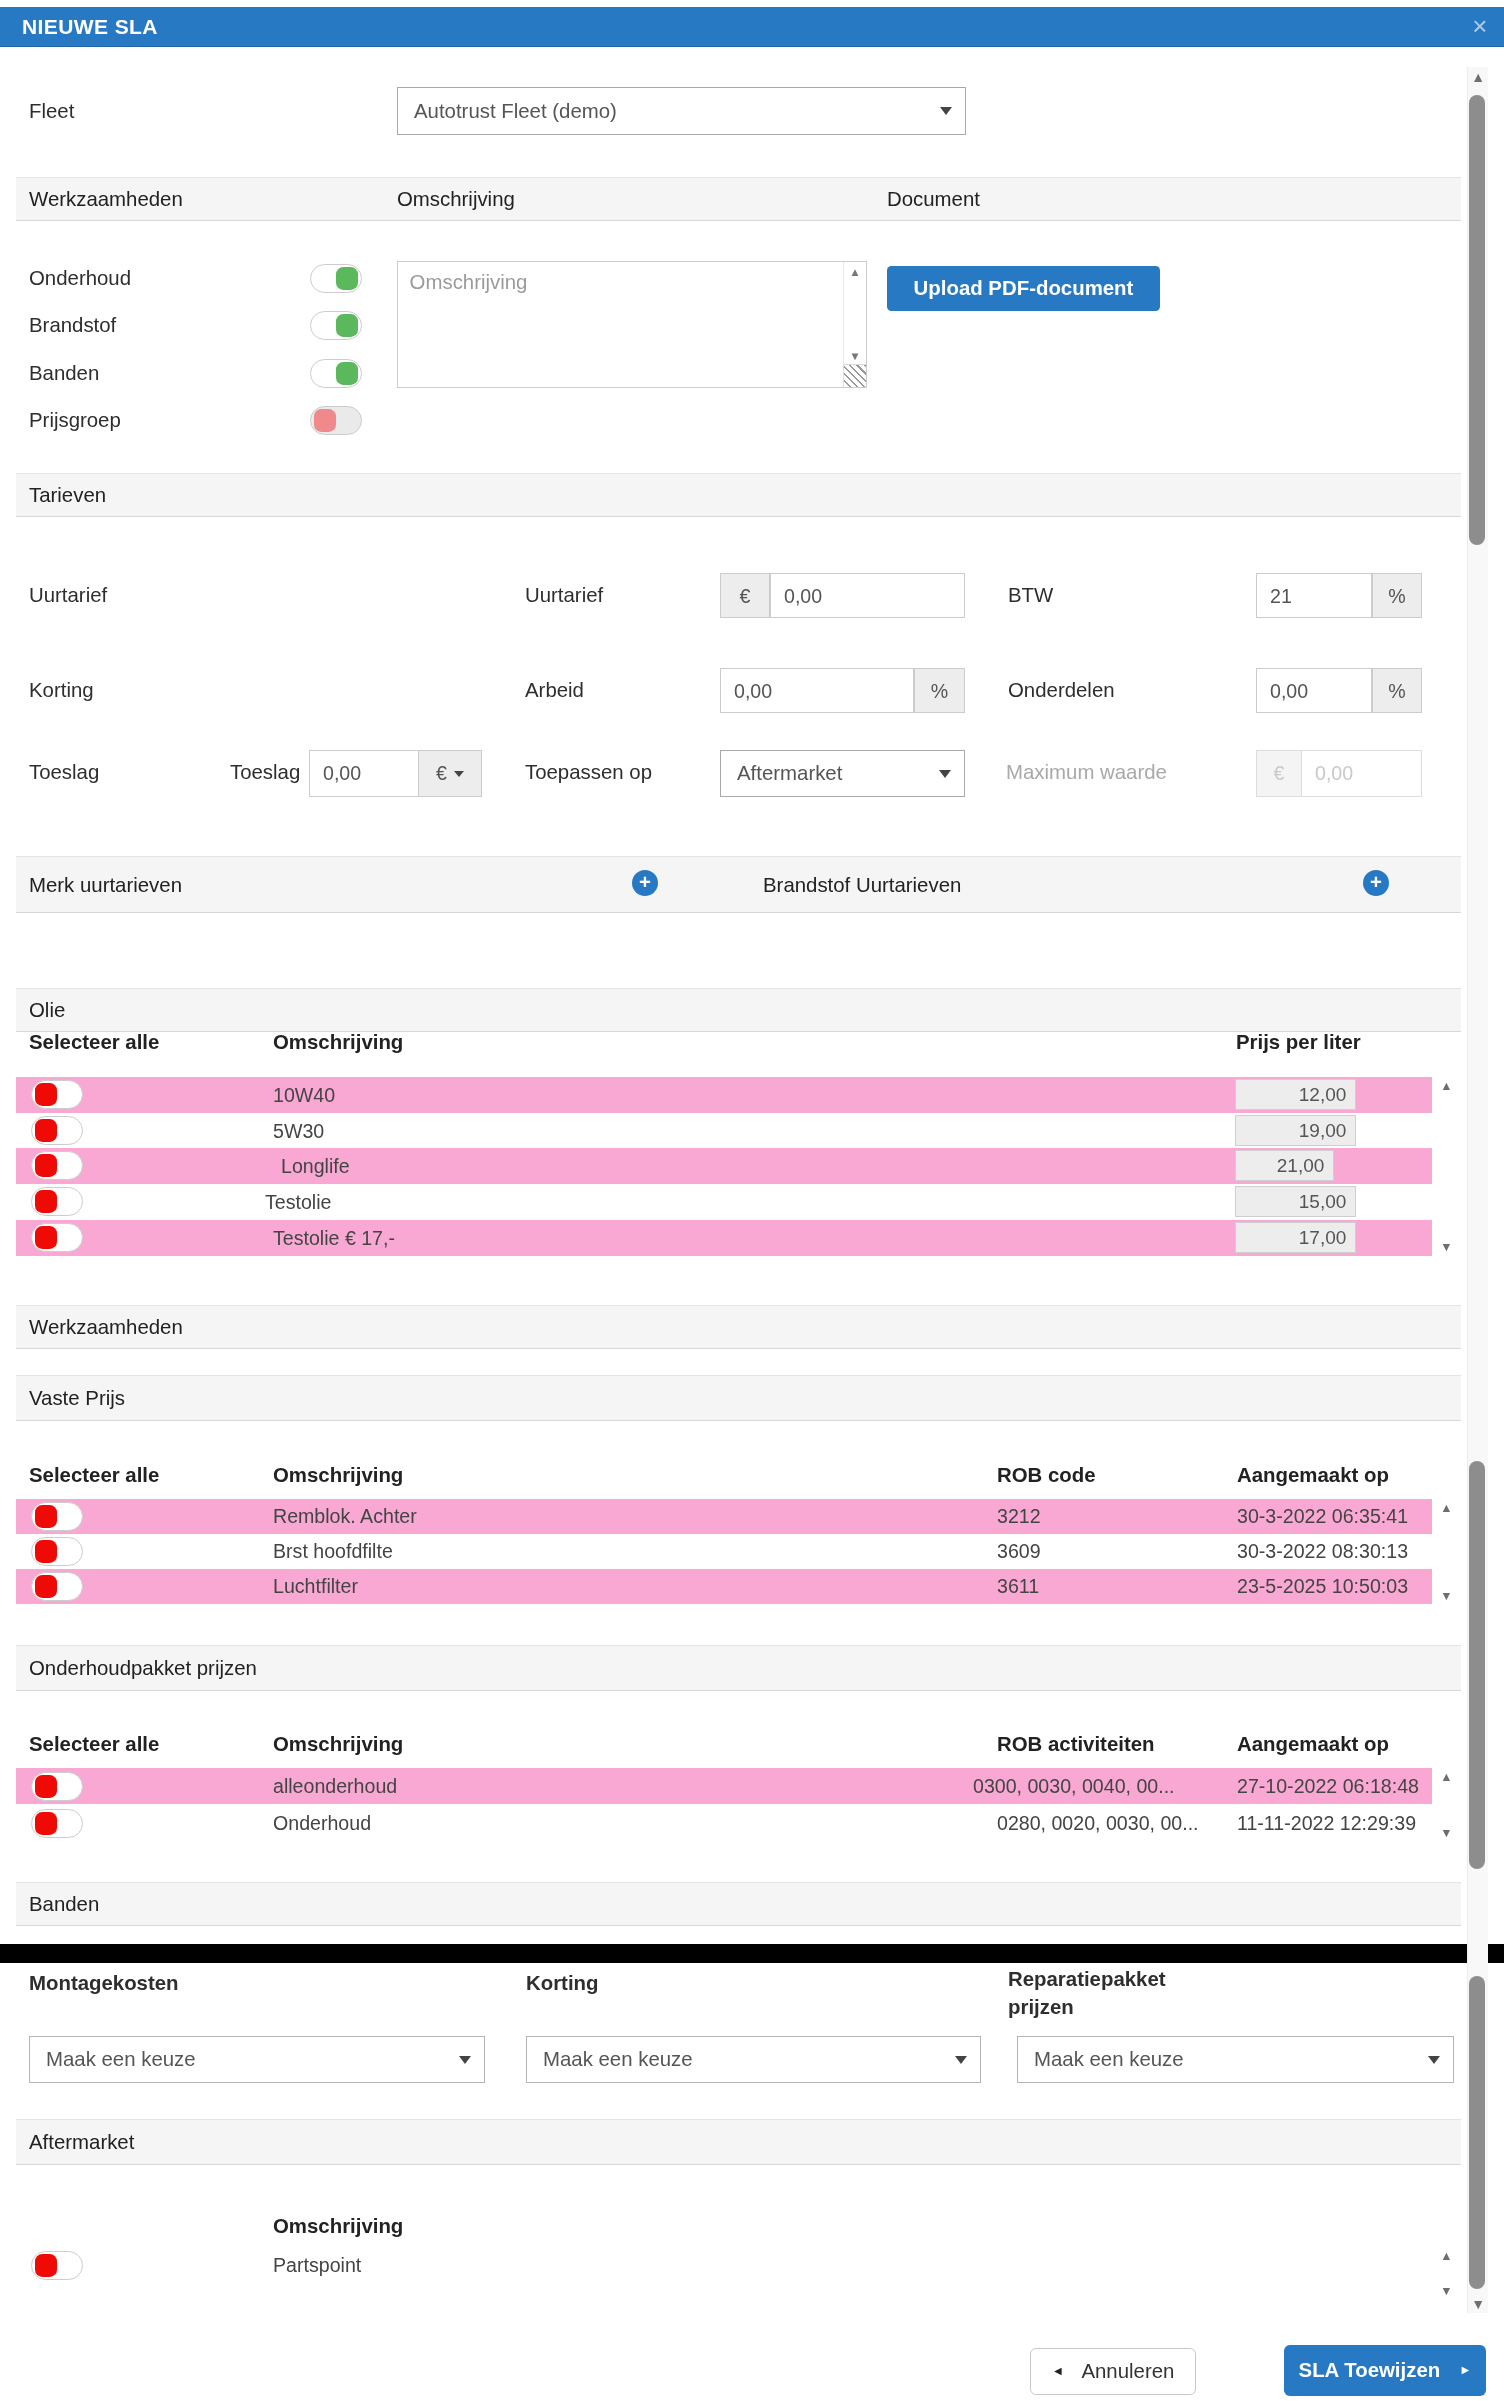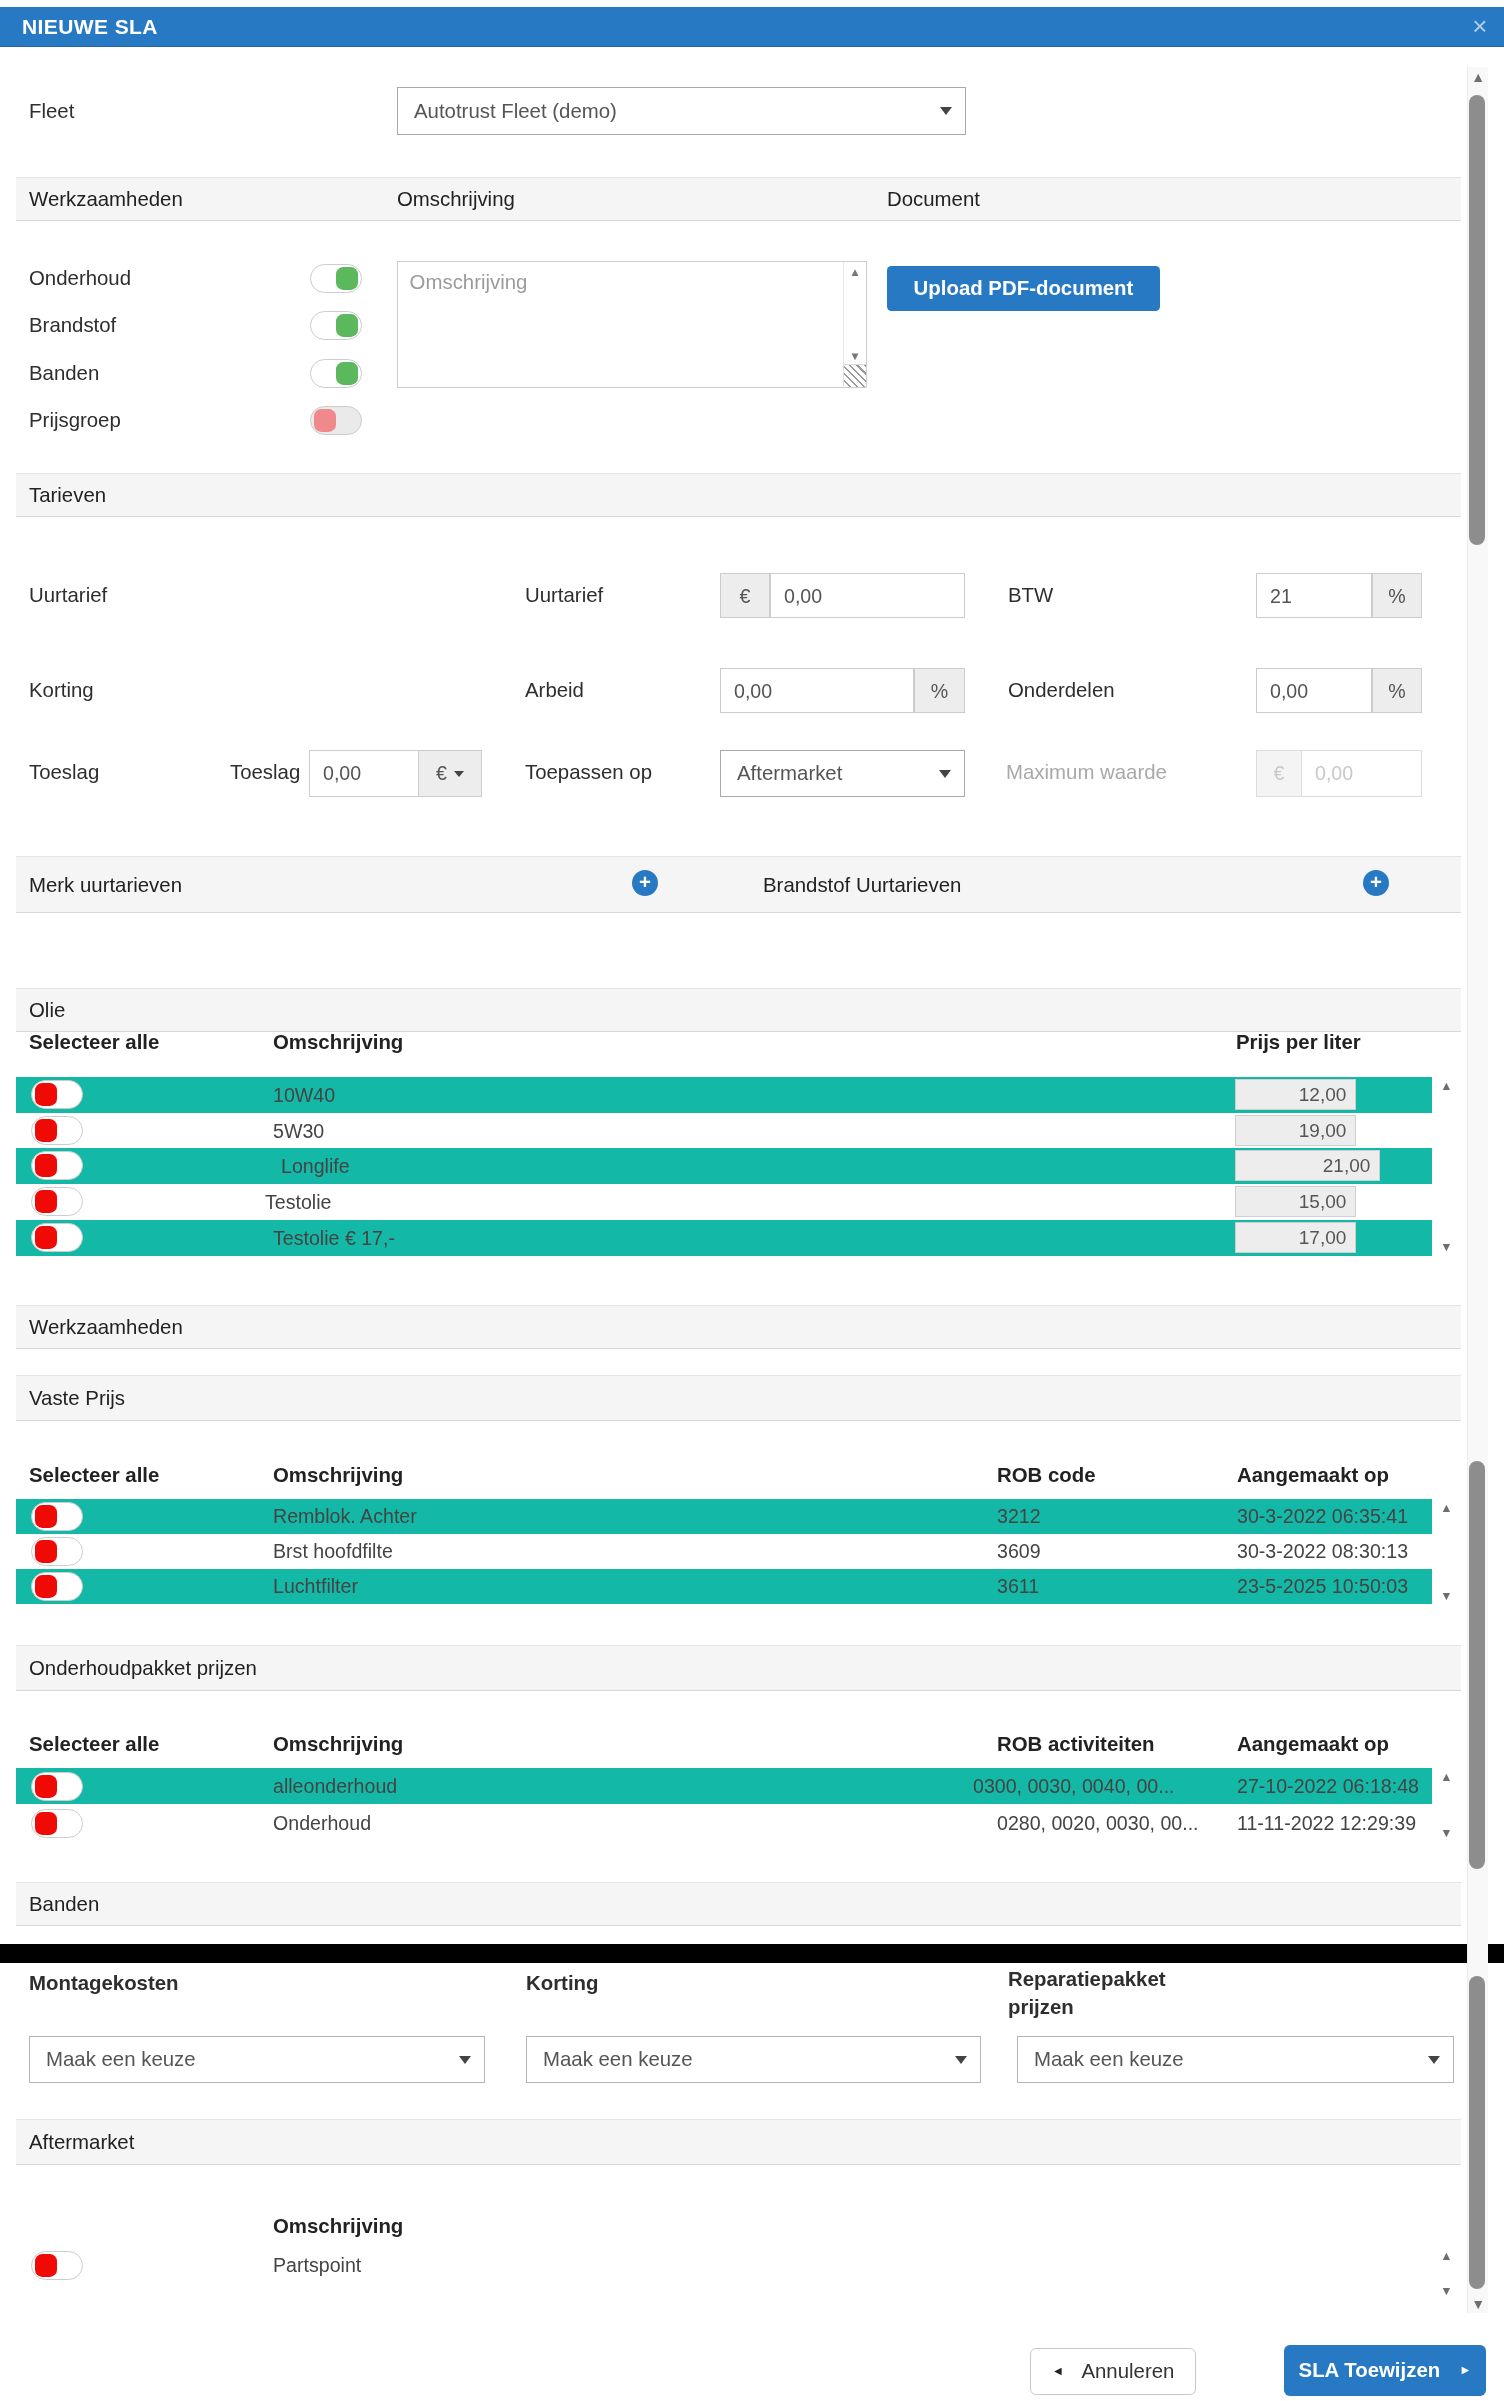--- a/index.html
+++ b/index.html
@@ -26,21 +26,21 @@
          font-size:19.6px;color:#555;text-align:center}
   .dis{border-color:#ddd !important;color:#c9c9c9 !important}
   .dis-addon{background:#f4f4f4 !important}
   .fake-select{position:absolute;box-sizing:border-box;border:0.7px solid #aaa;background:#fff;font-size:20.4px;color:#555;
          display:flex;align-items:center;justify-content:space-between;padding:0 13px 0 16px}
   .caret{width:0;height:0;border-left:6.5px solid transparent;border-right:6.5px solid transparent;border-top:8px solid #444}
   .plusicon{position:absolute;width:26px;height:26px;border-radius:50%;background:#2779c4;color:#fff;
          font-size:20.4px;line-height:25.5px;text-align:center;font-weight:bold;cursor:pointer}
   .trow{position:absolute;left:16px;width:1416px}
   .trow .cell{position:absolute;font-size:19.6px;color:#444;white-space:nowrap}
-  .zebra{background:#14b8a6}
+  .zebra{background:#f9a8d4}
   .priceinput{position:absolute;box-sizing:border-box;background:#ededed;border:0.7px solid #cfcfcf;
          font-size:19px;color:#555;text-align:right;padding-right:8.7px}
   .mini-scroll{position:absolute;width:25px;text-align:center;color:#6e6e6e;font-size:12.4px}
   .mini-scroll .u{position:absolute;top:1.5px;left:0;right:0;cursor:pointer}
   .mini-scroll .d{position:absolute;bottom:1.5px;left:0;right:0;cursor:pointer}
   .ta{position:absolute;border:0.7px solid #ccc;background:#fff;box-sizing:border-box}
   .ta .ph{position:absolute;left:11.6px;top:8.7px;font-size:20.4px;color:#9b9b9b}
   .ta .strip{position:absolute;right:0;top:0;width:22px;bottom:22px;border-left:0.7px solid #e9e9e9;color:#777;font-size:11.6px;text-align:center}
   .ta .strip .u{position:absolute;top:2.9px;left:0;right:0;cursor:pointer}
   .ta .strip .d{position:absolute;bottom:2.9px;left:0;right:0;cursor:pointer}
@@ -175,21 +175,21 @@
       <span class="knob"></span>
     </div>
   <span class="cell" style="left:257px">5W30</span>
   <span class="priceinput" style="left:1219px;top:2.2px;width:121px;height:31px;line-height:30px">19,00</span>
 </div>
 <div class="trow zebra" style="top:1148px;height:36px;line-height:36px">
   <div class="switch sw-red" style="left:15.3px;top:2.9px">
       <span class="knob"></span>
     </div>
   <span class="cell" style="left:265px">Longlife</span>
-  <span class="priceinput" style="left:1219px;top:2.2px;width:145px;height:31px;line-height:30px">21,00</span>
+  <span class="priceinput" style="left:1219px;top:2.2px;width:99px;height:31px;line-height:30px">21,00</span>
 </div>
 <div class="trow" style="top:1184px;height:36px;line-height:36px">
   <div class="switch sw-red" style="left:15.3px;top:2.9px">
       <span class="knob"></span>
     </div>
   <span class="cell" style="left:249px">Testolie</span>
   <span class="priceinput" style="left:1219px;top:2.2px;width:121px;height:31px;line-height:30px">15,00</span>
 </div>
 <div class="trow zebra" style="top:1220px;height:36px;line-height:36px">
   <div class="switch sw-red" style="left:15.3px;top:2.9px">

